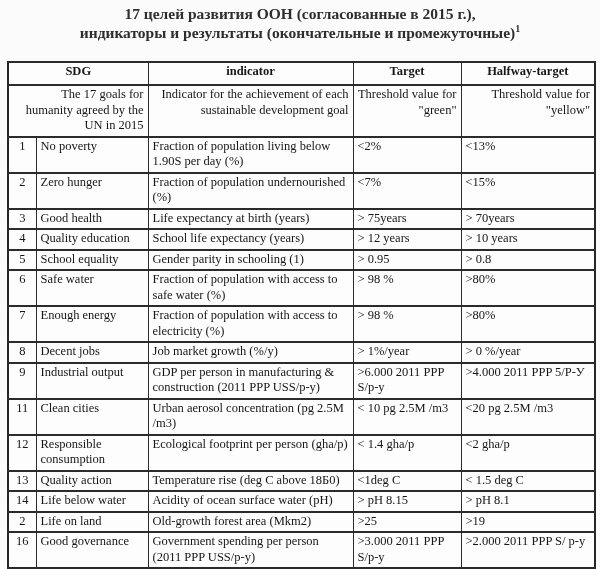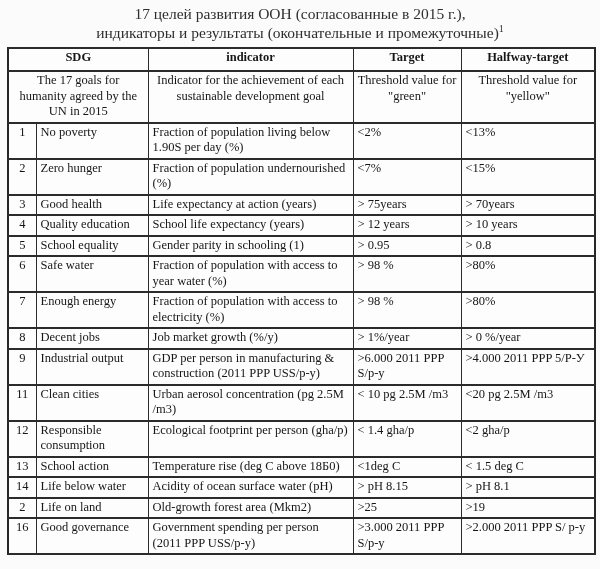--- a/index.html
+++ b/index.html
@@ -13,25 +13,25 @@
     color: #161616;
   }
   .page {
     width: 600px;
     height: 569px;
     box-sizing: border-box;
     padding-top: 4px;
   }
   .title {
     text-align: center;
-    font-weight: normal;
+    font-weight: bold;
     font-size: 15.5px;
     line-height: 1.23;
     color: #2e2e2e;
-    margin: 0 0 5px 0;
+    margin: 0 0 19px 0;
   }
   .title sup {
     font-size: 10px;
     vertical-align: super;
     line-height: 0;
   }
   table.sdg {
     border-collapse: collapse;
     table-layout: fixed;
     width: 587px;
@@ -50,21 +50,21 @@
   }
   table.sdg { border: 2px solid #262626; }
   th.h-main {
     font-weight: bold;
     font-size: 13px;
     text-align: center;
     vertical-align: middle;
     height: 18px;
   }
   td.h-sub {
-    text-align: center;
+    text-align: right;
     font-size: 12.2px;
     vertical-align: middle;
   }
   td.c-num  { text-align: center; }
   col.w-num  { width: 28px; }
   col.w-goal { width: 112px; }
   col.w-ind  { width: 205px; }
   col.w-target { width: 108px; }
   col.w-half { width: 134px; }
 </style>
@@ -111,42 +111,42 @@
         <tr>
           <td class="c-num">2</td>
           <td class="c-goal">Zero hunger</td>
           <td class="c-ind">Fraction of population undernourished (%)</td>
           <td class="c-target">&lt;7%</td>
           <td class="c-half">&lt;15%</td>
         </tr>
         <tr>
           <td class="c-num">3</td>
           <td class="c-goal">Good health</td>
-          <td class="c-ind">Life expectancy at action (years)</td>
+          <td class="c-ind">Life expectancy at birth (years)</td>
           <td class="c-target">&gt; 75years</td>
           <td class="c-half">&gt; 70years</td>
         </tr>
         <tr>
           <td class="c-num">4</td>
           <td class="c-goal">Quality education</td>
           <td class="c-ind">School life expectancy (years)</td>
           <td class="c-target">&gt; 12 years</td>
           <td class="c-half">&gt; 10 years</td>
         </tr>
         <tr>
           <td class="c-num">5</td>
           <td class="c-goal">School equality</td>
           <td class="c-ind">Gender parity in schooling (1)</td>
           <td class="c-target">&gt; 0.95</td>
           <td class="c-half">&gt; 0.8</td>
         </tr>
         <tr>
           <td class="c-num">6</td>
           <td class="c-goal">Safe water</td>
-          <td class="c-ind">Fraction of population with access to year water (%)</td>
+          <td class="c-ind">Fraction of population with access to safe water (%)</td>
           <td class="c-target">&gt; 98 %</td>
           <td class="c-half">&gt;80%</td>
         </tr>
         <tr>
           <td class="c-num">7</td>
           <td class="c-goal">Enough energy</td>
           <td class="c-ind">Fraction of population with access to electricity (%)</td>
           <td class="c-target">&gt; 98 %</td>
           <td class="c-half">&gt;80%</td>
         </tr>
@@ -173,21 +173,21 @@
         </tr>
         <tr>
           <td class="c-num">12</td>
           <td class="c-goal">Responsible consumption</td>
           <td class="c-ind">Ecological footprint per person (gha/p)</td>
           <td class="c-target">&lt; 1.4 gha/p</td>
           <td class="c-half">&lt;2 gha/p</td>
         </tr>
         <tr>
           <td class="c-num">13</td>
-          <td class="c-goal">School action</td>
+          <td class="c-goal">Quality action</td>
           <td class="c-ind">Temperature rise (deg C above 18Б0)</td>
           <td class="c-target">&lt;1deg C</td>
           <td class="c-half">&lt; 1.5 deg C</td>
         </tr>
         <tr>
           <td class="c-num">14</td>
           <td class="c-goal">Life below water</td>
           <td class="c-ind">Acidity of ocean surface water (pH)</td>
           <td class="c-target">&gt; pH 8.15</td>
           <td class="c-half">&gt; pH 8.1</td>

